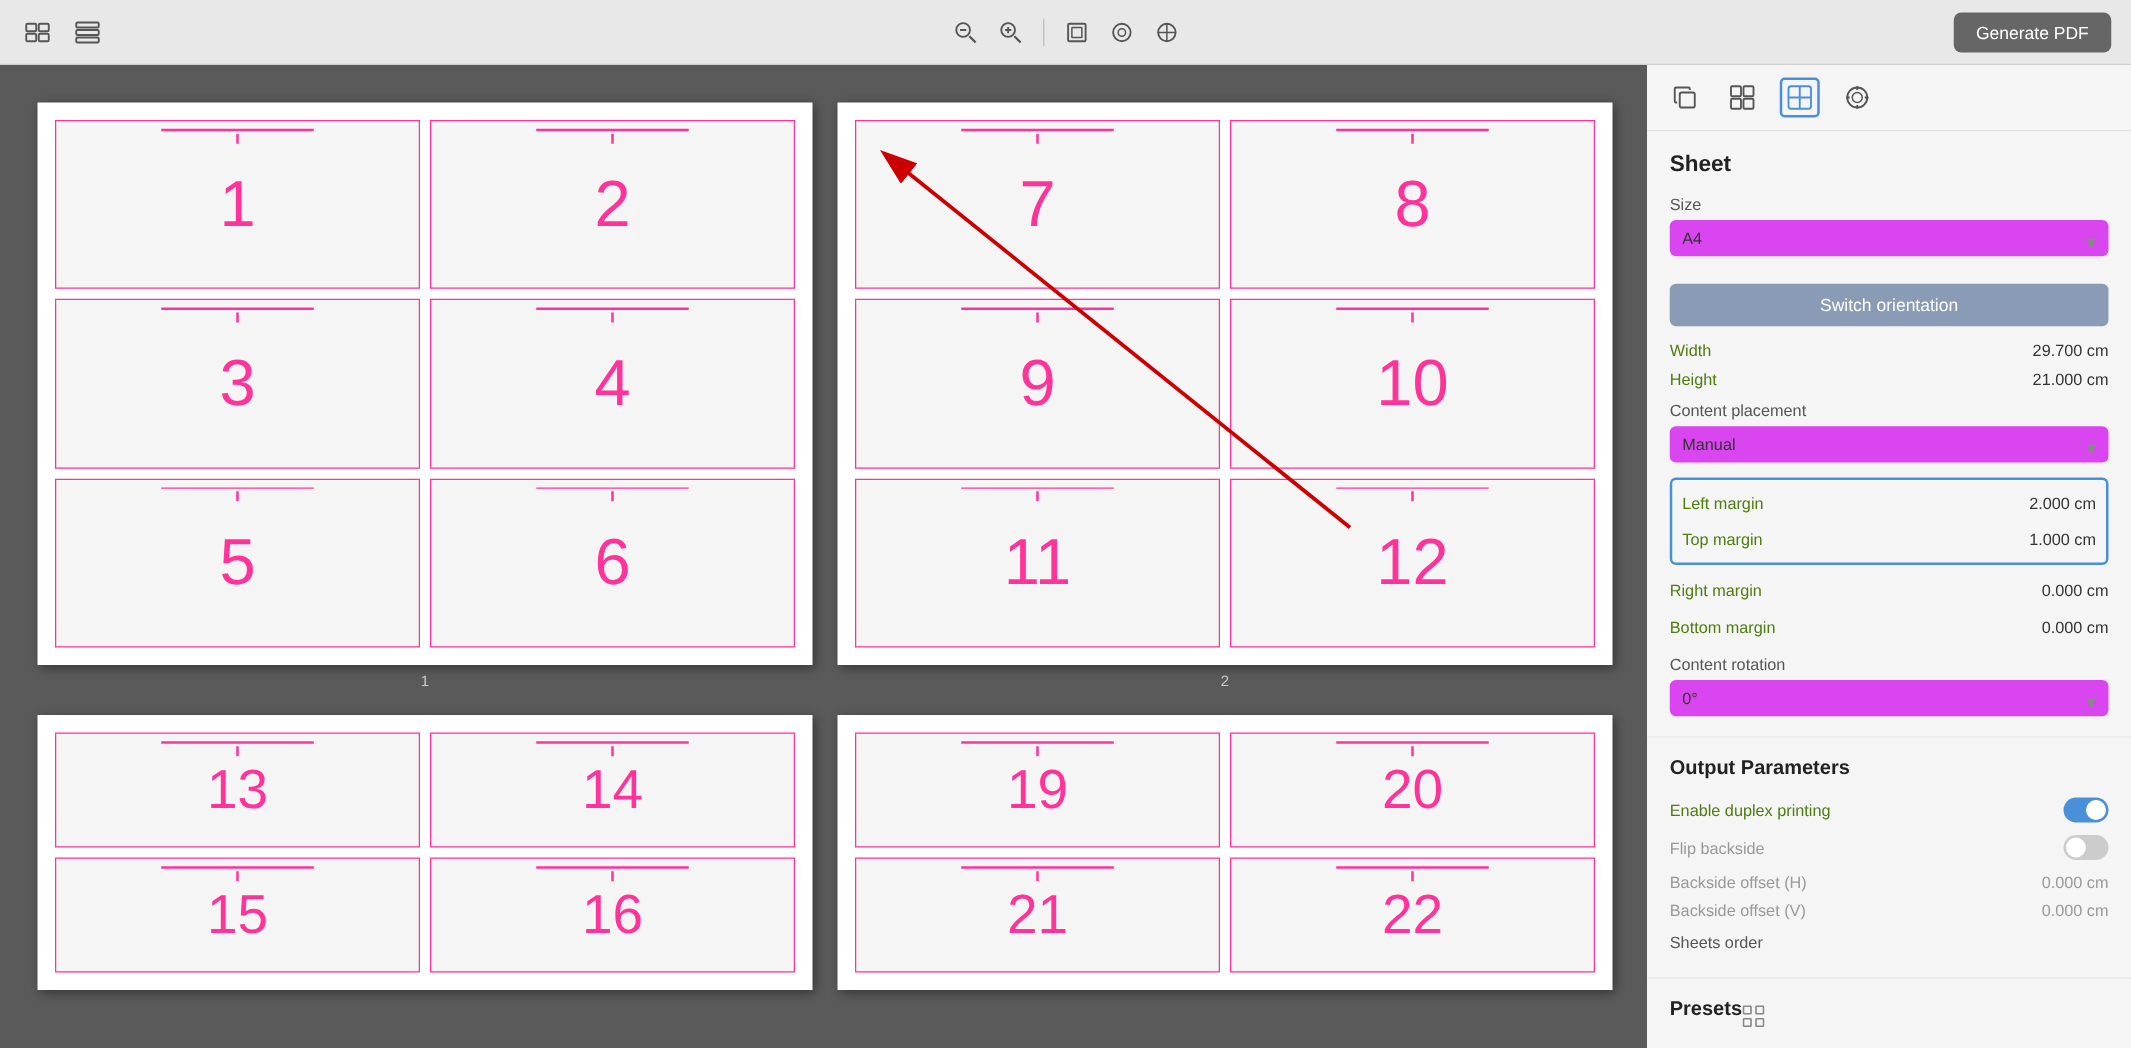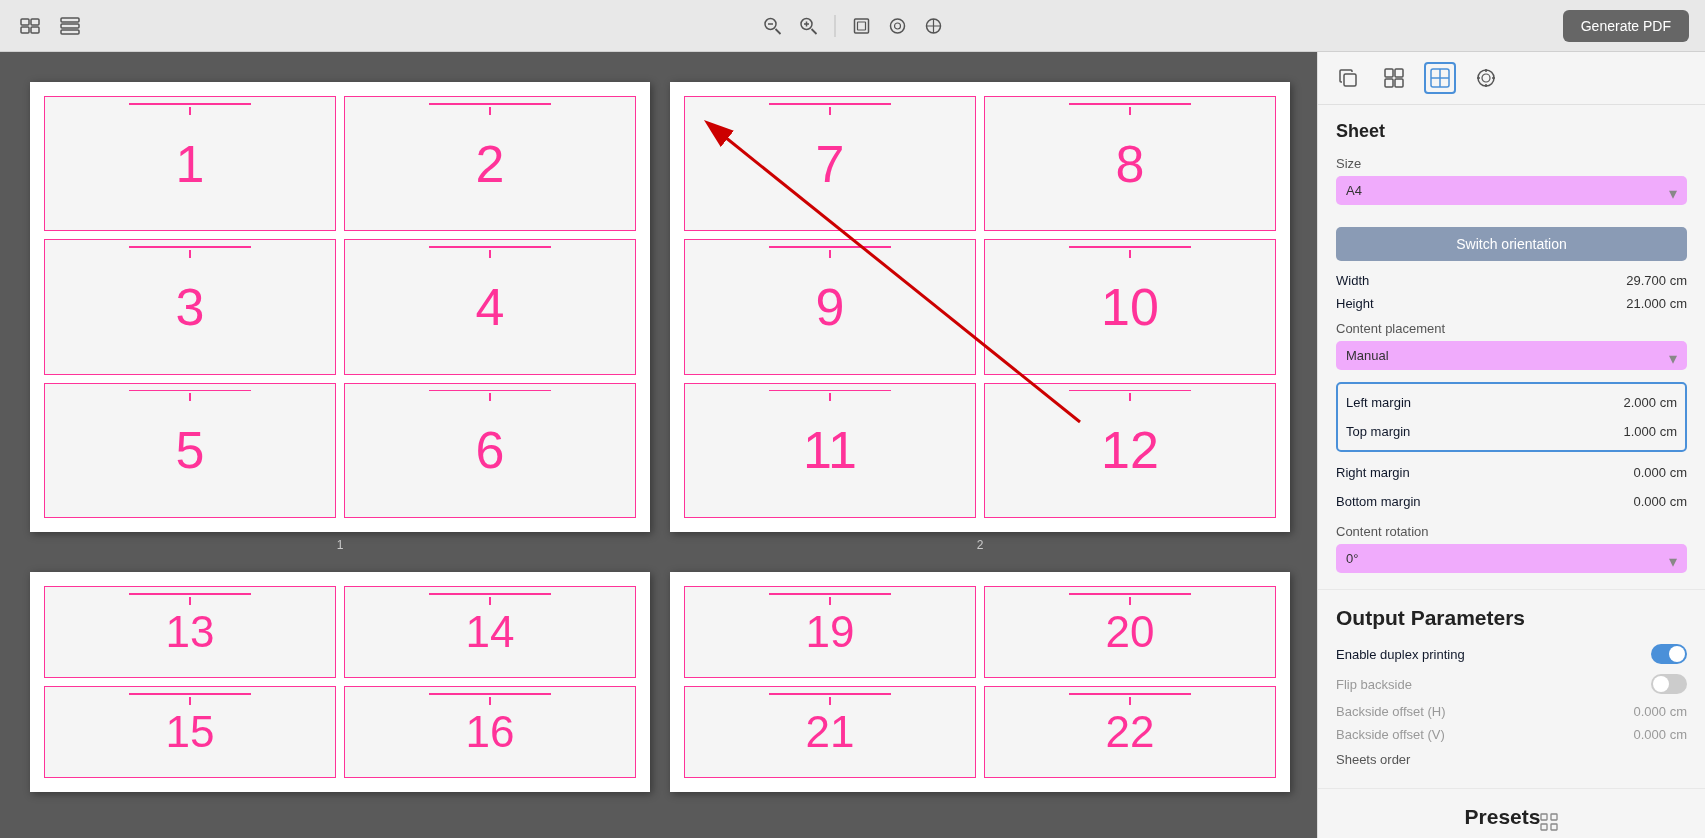--- a/index.html
+++ b/index.html
@@ -142,28 +142,28 @@
       cursor: pointer; color: #555; border-radius: 4px;
       font-size: 18px;
     }
     .panel-icon.active {
       border: 2px solid #4a90d9;
       color: #4a90d9;
     }
 
     .panel-section { padding: 16px 18px; border-bottom: 1px solid #e8e8e8; }
     .panel-section-title { font-size: 18px; font-weight: 600; color: #222; margin-bottom: 14px; }
-    .panel-section-title-sm { font-size: 21px; font-weight: 600; color: #222; margin-bottom: 14px; }
+    .panel-section-title-sm { font-size: 16px; font-weight: 600; color: #222; margin-bottom: 14px; }
 
     .field-label { font-size: 13px; color: #555; margin-bottom: 5px; }
-    .field-label-inline { font-size: 13px; color: #0f172a; }
+    .field-label-inline { font-size: 13px; color: #4d7c0f; }
 
     .select-field {
       width: 100%;
-      background: #f0abfc;
+      background: #d946ef;
       border: none;
       border-radius: 5px;
       padding: 7px 10px;
       font-size: 13px;
       color: #333;
       appearance: none;
       cursor: pointer;
       margin-bottom: 12px;
     }
 
@@ -600,21 +600,21 @@
       </div>
       <div class="dim-row" style="margin-bottom:10px;align-items:flex-end;">
         <span class="field-label-inline gray-text">Backside offset (V)</span>
         <span class="dim-value gray-text">0.000 cm</span>
       </div>
 
       <div class="field-label">Sheets order</div>
     </div>
 
     <div class="panel-section">
-      <div style="display:flex; justify-content:center; align-items:center; margin-bottom:12px;">
+      <div style="display:flex; justify-content:flex-start; align-items:center; margin-bottom:12px;">
         <span class="panel-section-title-sm">Presets</span>
         <div>
           <svg width="18" height="18" viewBox="0 0 18 18" fill="none">
             <rect x="1" y="1" width="6" height="6" rx="0.5" stroke="#888" stroke-width="1.3"></rect>
             <rect x="11" y="1" width="6" height="6" rx="0.5" stroke="#888" stroke-width="1.3"></rect>
             <rect x="1" y="11" width="6" height="6" rx="0.5" stroke="#888" stroke-width="1.3"></rect>
             <rect x="11" y="11" width="6" height="6" rx="0.5" stroke="#888" stroke-width="1.3"></rect>
           </svg>
         </div>
       </div>

